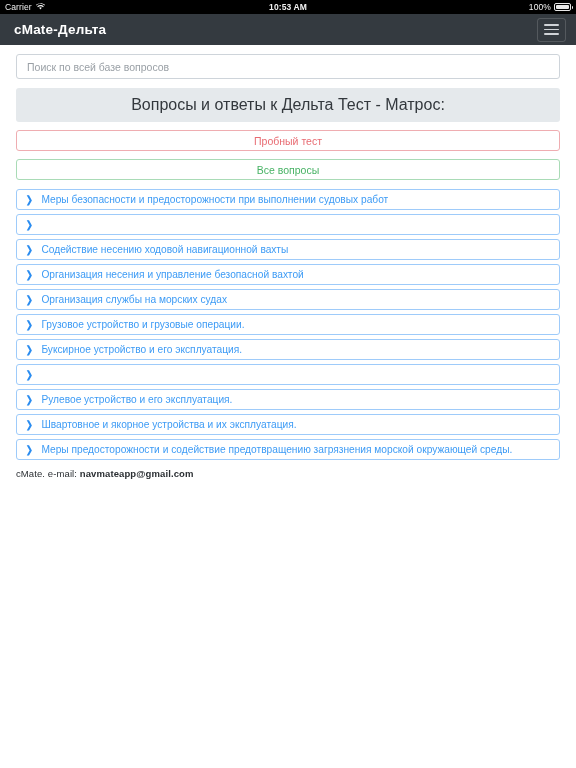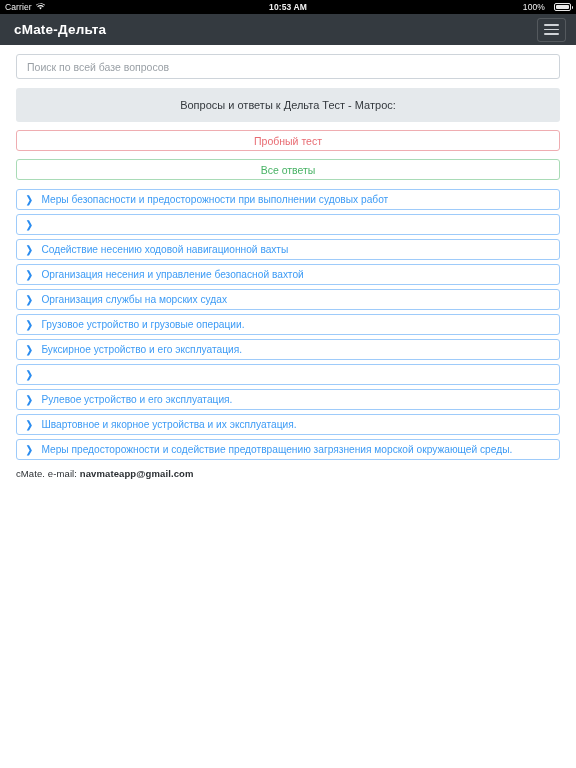--- a/index.html
+++ b/index.html
@@ -37,21 +37,21 @@
     position: absolute;
     left: 0; right: 0;
     text-align: center;
     font-size: 8.5px;
     font-weight: bold;
   }
   .sb-right {
     margin-left: auto;
     display: flex;
     align-items: center;
-    gap: 9px;
+    gap: 3px;
     font-size: 8.5px;
     z-index: 2;
   }
   .wifi-icon { display: inline-block; line-height: 1; font-size: 9px; }
   .battery {
     width: 17px; height: 8px;
     border: 1px solid #e8e8e8;
     border-radius: 2px;
     position: relative;
     display: inline-block;
@@ -130,21 +130,21 @@
 
   .heading-panel {
     margin-top: 9px;
     background: #e5e9ec;
     border-radius: 3px;
     height: 34px;
     display: flex;
     align-items: center;
     justify-content: center;
     color: #33383d;
-    font-size: 11px;
+    font-size: 16px;
   }
 
   .btn {
     display: flex;
     align-items: center;
     justify-content: center;
     width: 100%;
     height: 21px;
     margin-top: 8px;
     border-radius: 3px;
@@ -235,21 +235,21 @@
 </div>
 
 <div class="container">
 
   <input class="search-input" type="text" placeholder="Поиск по всей базе вопросов" style="">
 
   <div class="heading-panel">Вопросы и ответы к Дельта Тест - Матрос:</div>
 
   <button class="btn btn-danger-outline">Пробный тест</button>
 
-  <button class="btn btn-success-outline">Все ответы</button>
+  <button class="btn btn-success-outline">Все вопросы</button>
 
   <div class="list-group">
     <div class="list-item">
       <span class="chev">❯</span>
       <span class="list-item-label">Меры безопасности и предосторожности при выполнении судовых работ</span>
     </div>
     <div class="list-item">
       <span class="chev">❯</span>
     </div>
     <div class="list-item">

